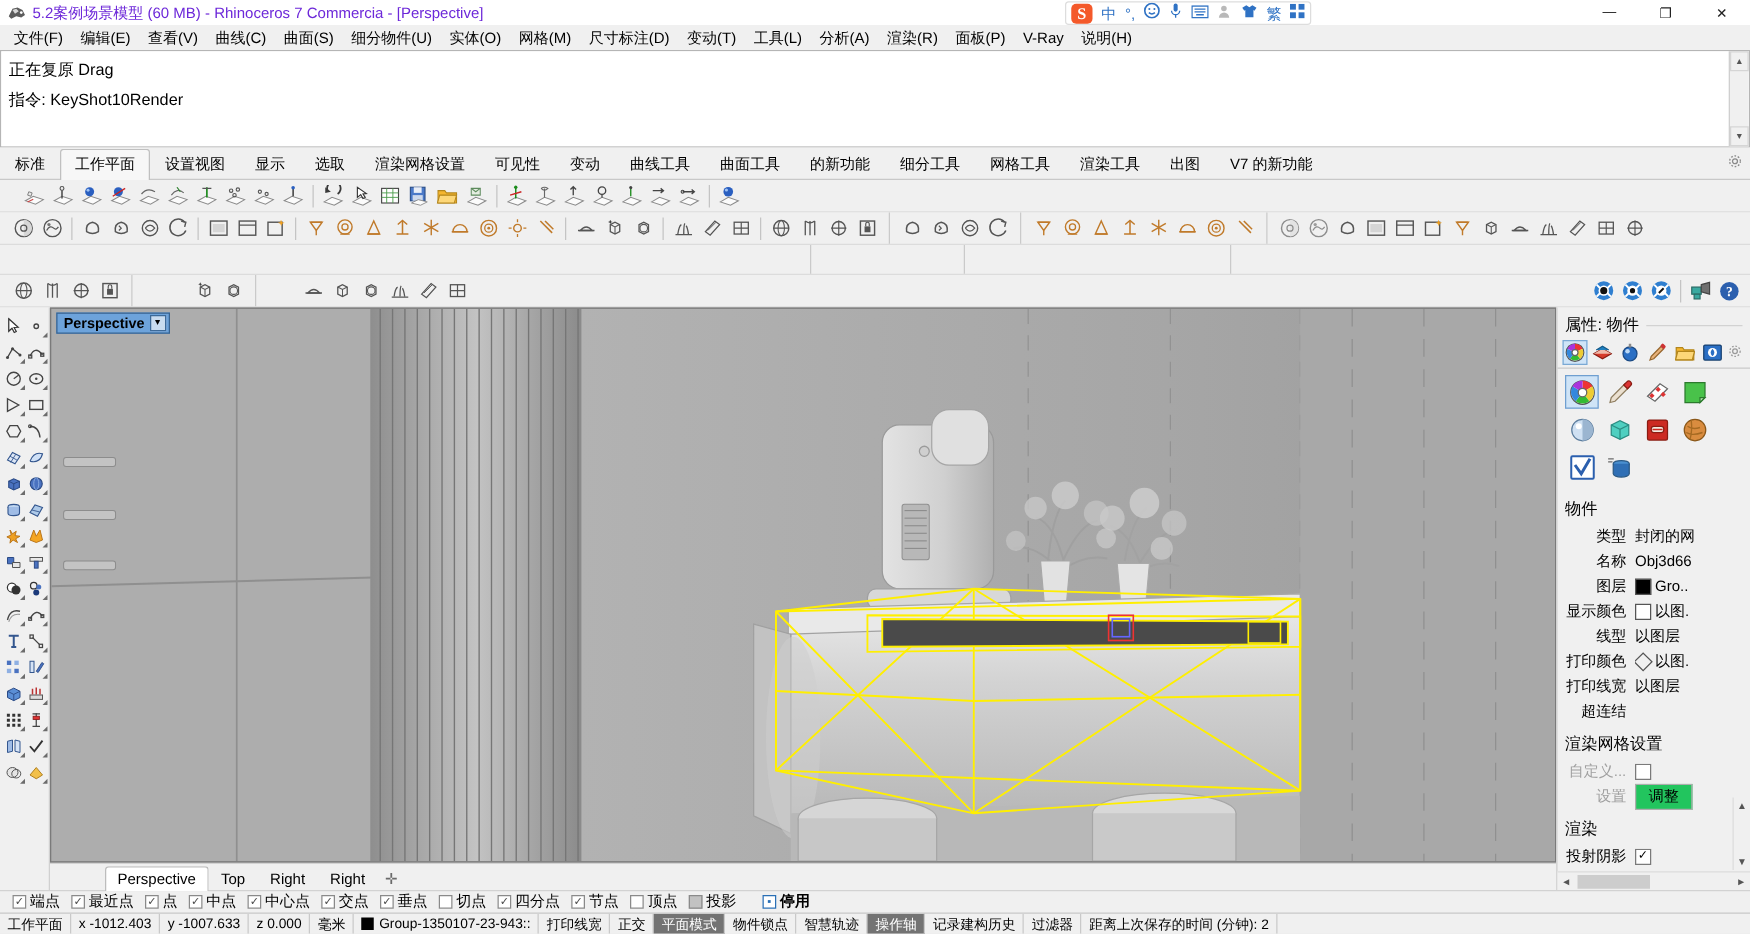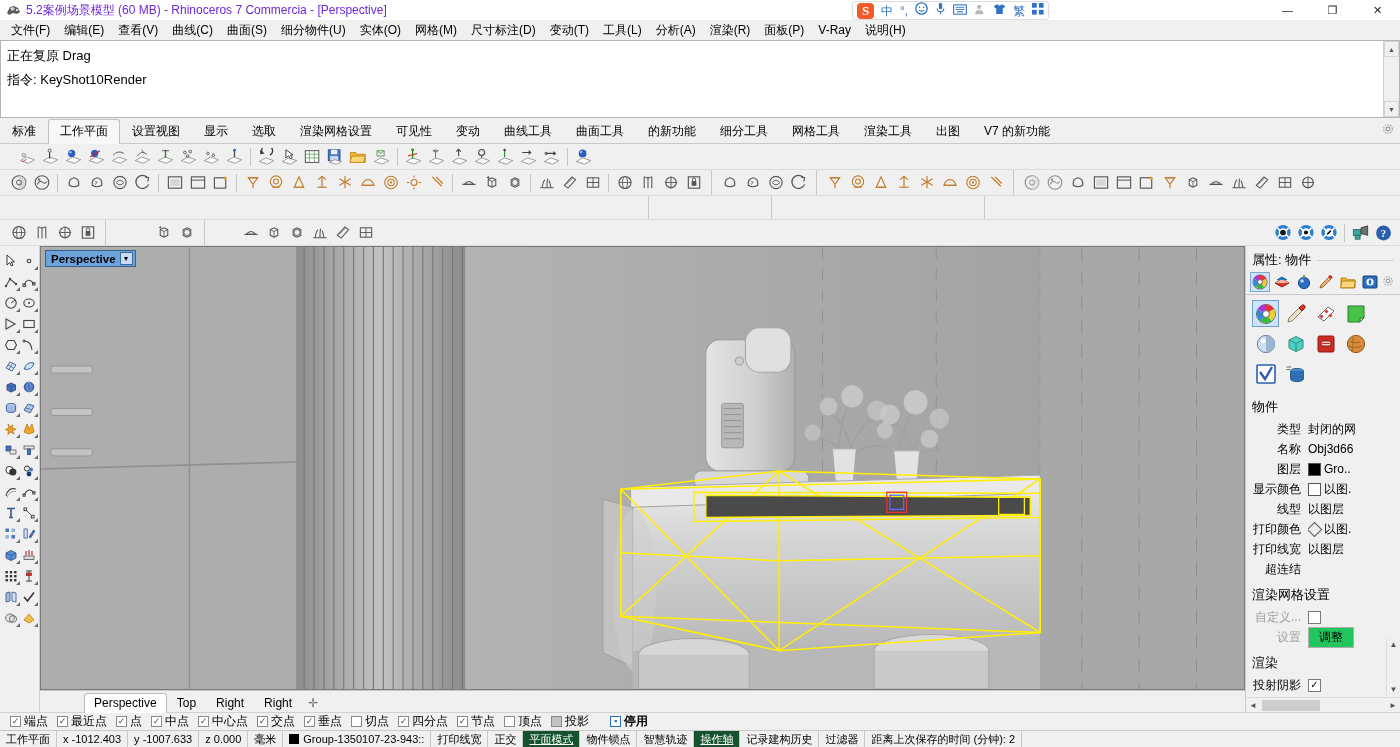--- a/index.html
+++ b/index.html
@@ -238,21 +238,21 @@
 
   
   .statusbar {
     flex: 0 0 17px; display: flex; align-items: center; background: #f0f0f0;
     border-top: 1px solid #c8c8c8; font-size: 11px; overflow: hidden;
   }
   .st-cell {
     padding: 0 6px; height: 17px; display: flex; align-items: center;
     border-right: 1px solid #c9c9c9; white-space: nowrap;
   }
-  .st-cell.hl { background: #14532d; color: #fff; font-weight: normal; text-decoration: underline; }
+  .st-cell.hl { background: #737373; color: #fff; font-weight: normal; }
   .st-sq { width: 10px; height: 10px; background: #000; margin-right: 4px; flex: 0 0 10px; }
 </style>
 </head>
 <body>
 
 <div id="app">
 
   <div class="titlebar">
     <div class="title-icon">
       <svg width="16" height="16" viewBox="0 0 16 16">

